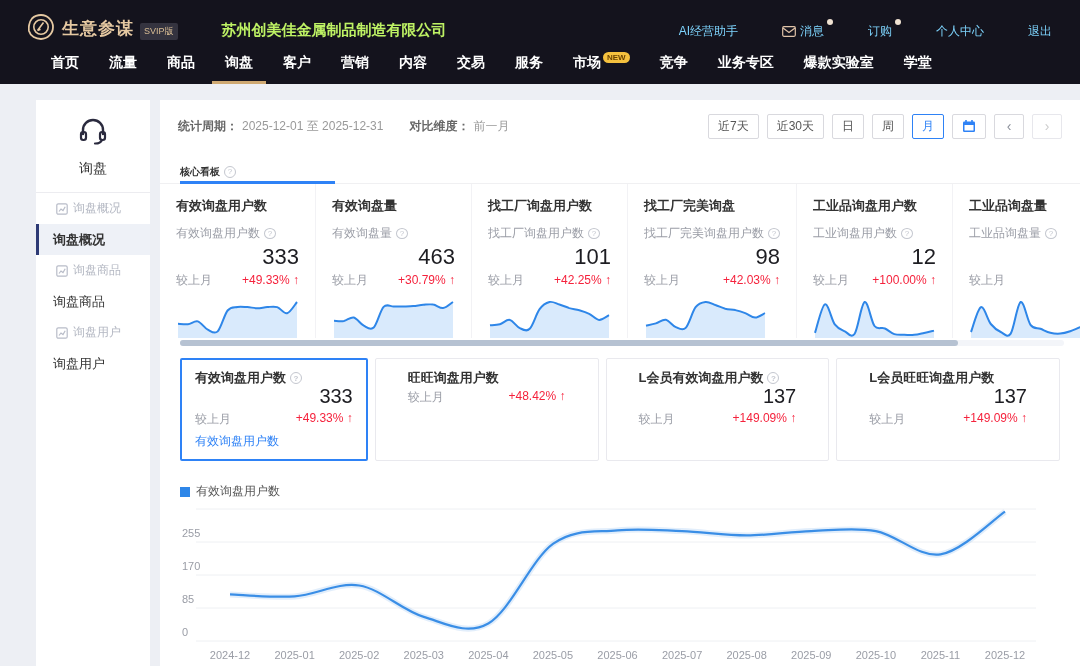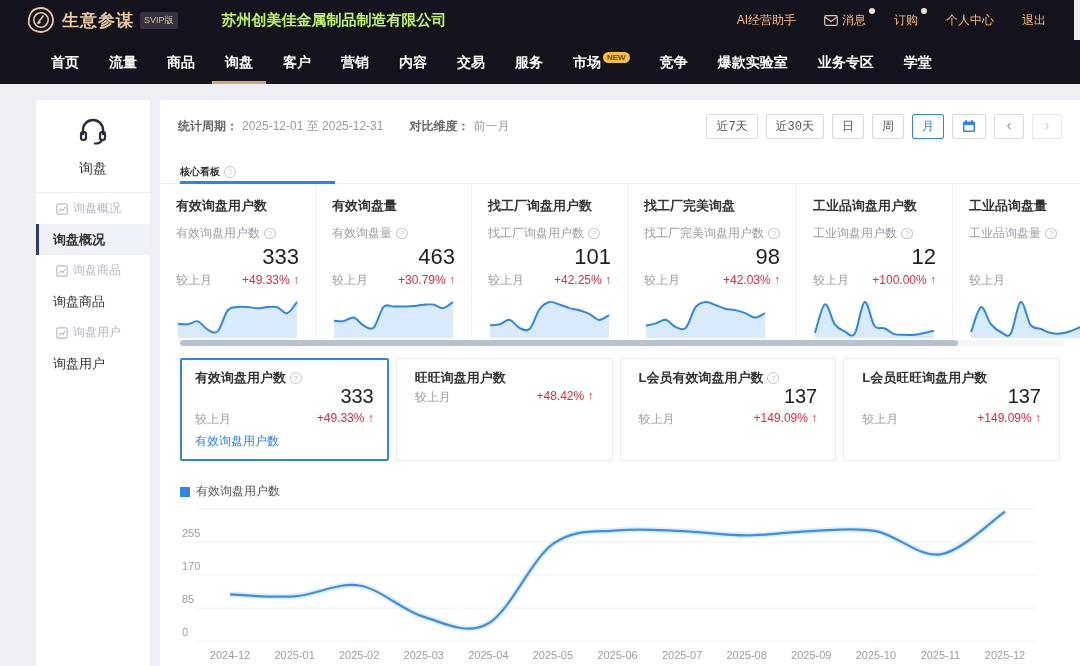--- a/index.html
+++ b/index.html
@@ -1,27 +1,27 @@
 <!DOCTYPE html>
 <html><head>
 <meta charset="utf-8">
 <style>
   * { margin:0; padding:0; box-sizing:border-box; }
   html,body { width:1080px; height:666px; overflow:hidden; background:#edeff4;
     font-family:"Liberation Sans","DejaVu Sans",sans-serif; }
   .stage { position:relative; width:1080px; height:666px; }
 
   
-  .topbar { position:absolute; top:0; left:0; right:6px; height:40px; background:#14131d;
-    display:flex; align-items:center; padding:0 28px; color:#fff; }
+  .topbar { position:absolute; top:0; left:0; right:0; height:40px; background:#14131d;
+    display:flex; align-items:flex-end; padding:0 28px; color:#fff; }
   .logo { width:26px; height:26px; margin-right:8px; }
   .brand { color:#e6c9a2; font-size:17px; font-weight:bold; letter-spacing:1px; }
   .svip { background:#34333f; color:#d9bd94; font-size:9px; padding:2px 4px; border-radius:2px; margin-left:6px; }
   .company { color:#bef264; font-size:15px; font-weight:bold; margin-left:44px; }
-  .topbar-right { margin-left:auto; display:flex; align-items:center; gap:28px; font-size:12px; color:#fdba74; }
+  .topbar-right { margin-left:auto; display:flex; align-items:center; gap:44px; font-size:12px; color:#7dd3fc; }
   .top-item { position:relative; display:flex; align-items:center; gap:4px; cursor:pointer; }
   .top-item .dot { position:absolute; top:-4px; right:-9px; width:6px; height:6px; border-radius:50%; background:#f0e2d2; }
   .mail-ic { width:14px; height:11px; }
 
   .navbar { position:absolute; top:40px; left:0; right:0; height:44px; background:#14131d;
     display:flex; align-items:center; padding:0 36px; }
   .nav-item { position:relative; height:44px; line-height:44px; padding:0 15px; color:#fff;
     font-size:14px; font-weight:bold; cursor:pointer; white-space:nowrap; }
   .nav-item.active::after { content:''; position:absolute; left:50%; transform:translateX(-50%);
     bottom:0; width:54px; height:3px; background:#cfa972; }
@@ -41,21 +41,21 @@
   .sb-item.link.active { background:#eef1f7; border-left:3px solid #2e3a75; padding-left:14px; font-weight:bold; }
 
   
   .content { position:absolute; top:100px; left:160px; width:920px; bottom:0; }
   .stats-bar { height:52px; background:#fff; display:flex; align-items:center; padding:0 18px; font-size:12px; }
   .stats-label { color:#666; font-weight:bold; }
   .stats-value { color:#999; margin-left:4px; }
   .stats-group { display:flex; align-items:center; margin-right:26px; }
   .period-btns { margin-left:auto; display:flex; align-items:center; gap:8px; }
   .pbtn { height:25px; min-width:30px; padding:0 9px; background:#fff; border:1px solid #d9d9de;
-    border-radius:2px; font-size:12px; color:#555; display:flex; align-items:center; justify-content:center; cursor:pointer;font-family:Liberation Mono, monospace; }
+    border-radius:2px; font-size:12px; color:#555; display:flex; align-items:center; justify-content:center; cursor:pointer; }
   .pbtn.active { border-color:#2e82f6; color:#2e82f6; }
   .pbtn.icon-btn svg { width:14px; height:14px; }
   .pbtn.chev { font-size:14px; color:#8a8f99; }
   .pbtn.disabled { color:#ccc; border-color:#e7e7ec; }
 
   .panel { position:absolute; top:48px; left:0; width:920px; bottom:-60px; background:#fff; overflow:hidden; }
   .panel-header { position:relative; height:36px; padding:12px 20px 0; border-bottom:1px solid #f0f0f2;
     display:flex; align-items:center; gap:4px; }
   .panel-title { font-size:10px; font-weight:bold; color:#333; }
   .tab-indicator { position:absolute; left:20px; bottom:-1px; width:155px; height:3px; background:#2e82f6; }
@@ -71,21 +71,21 @@
   .m-compare { display:flex; justify-content:space-between; align-items:baseline; font-size:12px; margin-top:2px; }
   .m-compare .lbl { color:#9a9da6; }
   .m-compare .chg { color:#f5223c; }
   .chg .arrow { font-weight:bold; }
   .mini-chart { margin-top:4px; }
 
   .hscroll { position:relative; height:6px; margin:2px 16px 0 20px; background:#f3f5f9; border-radius:3px; }
   .hscroll-thumb { position:absolute; left:0; top:0; height:6px; width:88%; background:#b6c2d2; border-radius:3px; cursor:grab; }
 
   .summary-row { display:flex; gap:7px; padding:12px 20px 10px; }
-  .summary-card { flex:1; border:1px solid #e9e9ee; border-radius:2px; padding:10px 18px; cursor:pointer; }
+  .summary-card { flex:1; border:1px solid #e9e9ee; border-radius:2px; padding:10px 32px; cursor:pointer; }
   .summary-card.selected { border:2px solid #2e82f6; padding:9px 13px; }
   .sc-title { font-size:13px; font-weight:bold; color:#333; display:flex; align-items:center; gap:4px; }
   .sc-value { font-size:20px; color:#1d1d22; text-align:right; margin-top:-2px; height:24px; }
   .sc-compare { display:flex; justify-content:space-between; font-size:12px; margin-top:2px; }
   .sc-compare .lbl { color:#9a9da6; }
   .sc-compare .chg { color:#f5223c; }
   .sc-link { font-size:12px; color:#2e82f6; margin-top:5px; cursor:pointer; }
 
   .trend { padding:12px 20px 0; }
   .legend { display:flex; align-items:center; gap:6px; font-size:12px; color:#555; }
@@ -137,22 +137,22 @@
       <div class="nav-item"><span>流量</span></div>
       <div class="nav-item"><span>商品</span></div>
       <div class="nav-item active"><span>询盘</span></div>
       <div class="nav-item"><span>客户</span></div>
       <div class="nav-item"><span>营销</span></div>
       <div class="nav-item"><span>内容</span></div>
       <div class="nav-item"><span>交易</span></div>
       <div class="nav-item"><span>服务</span></div>
       <div class="nav-item"><span>市场</span><span class="new-badge">NEW</span></div>
       <div class="nav-item"><span>竞争</span></div>
+      <div class="nav-item"><span>业务专区</span></div>
       <div class="nav-item"><span>爆款实验室</span></div>
-      <div class="nav-item"><span>业务专区</span></div>
       <div class="nav-item"><span>学堂</span></div>
     </div>
 
   <aside class="sidebar">
     <div class="sb-head">
       <svg viewBox="0 0 34 34">
         <path d="M7 20 v-4 a10 10 0 0 1 20 0 v4" fill="none" stroke="#2a2a3e" stroke-width="2.4" stroke-linecap="round"></path>
         <rect x="5" y="18" width="5" height="8" rx="2.2" fill="none" stroke="#2a2a3e" stroke-width="2.2"></rect>
         <rect x="24" y="18" width="5" height="8" rx="2.2" fill="none" stroke="#2a2a3e" stroke-width="2.2"></rect>
         <path d="M26 26 a7 5 0 0 1 -7 3.5" fill="none" stroke="#2a2a3e" stroke-width="2.2" stroke-linecap="round"></path>

